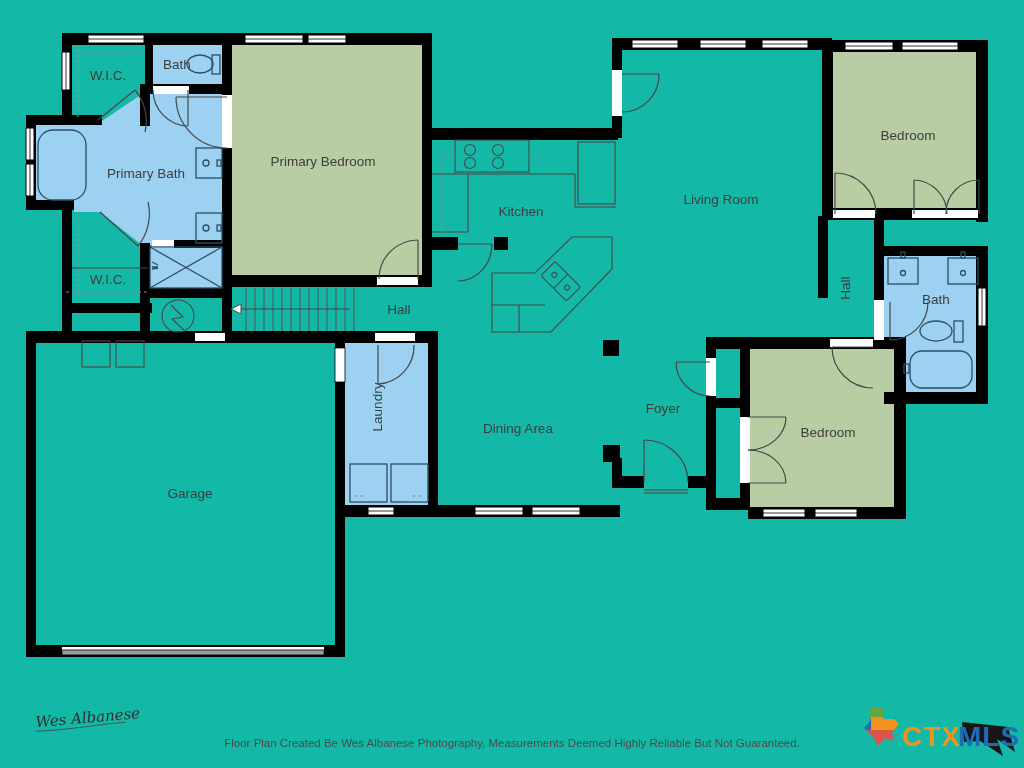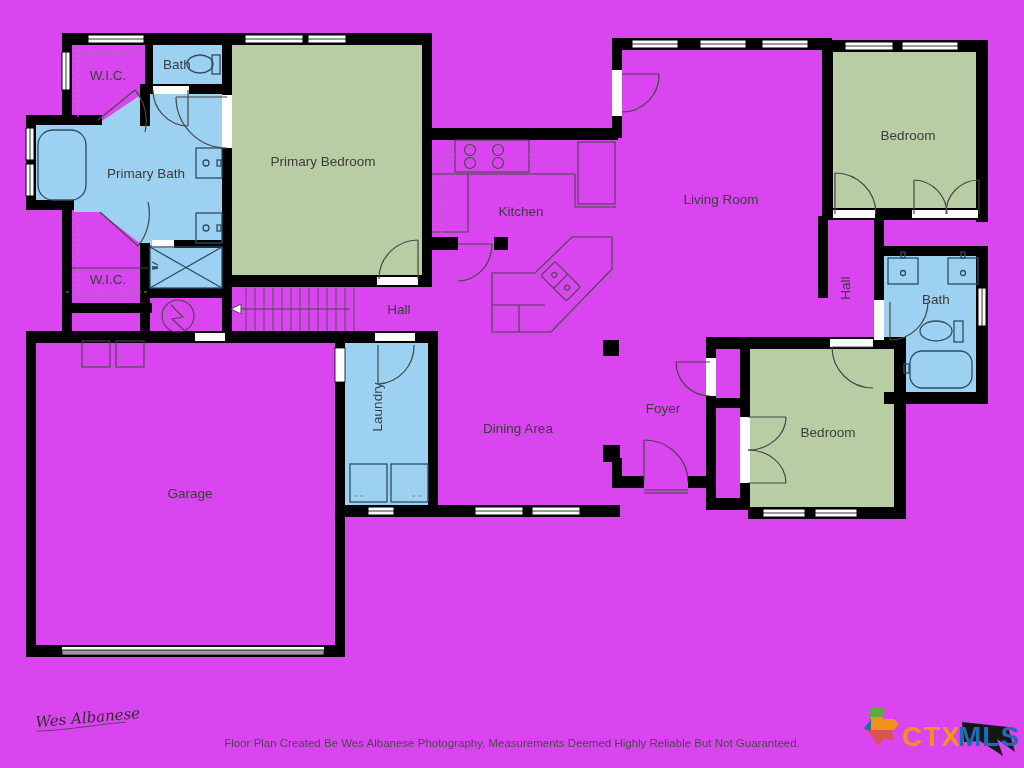--- a/index.html
+++ b/index.html
@@ -1,16 +1,16 @@
 <!DOCTYPE html>
 <html style="--bedroom_fill: #b8cda4; --bath_fill: #9cd1f1; --wall: #000000; --fixture_stroke: #2f4e63; --label_text: #3d3d3d; --footer_text: #4a4a4a; --logo_orange: #f2921d; --logo_blue: #1e6cb5; --logo_green: #62a744; --logo_red: #d9534a; --logo_black: #161616; --garage_door: #9c9c9c;"><head>
 <meta charset="utf-8">
 <style>
   html,body{margin:0;padding:0;background:#fff;}
-  .canvas{position:relative;width:1024px;height:768px;background:#d946ef;overflow:hidden;
+  .canvas{position:relative;width:1024px;height:768px;background:#14b8a6;overflow:hidden;
           font-family:"Liberation Sans",sans-serif;}
   svg{display:block}
   .wall{fill:var(--wall,#000);}
   .gap{fill:#fff;}
   .room-bed{fill:var(--bedroom_fill,#b8cda4);}
   .room-bath{fill:var(--bath_fill,#9cd1f1);}
   .lbl{font:13.5px "Liberation Sans",sans-serif;fill:var(--label_text,#3d3d3d);text-anchor:middle;}
   .door{stroke:#474747;stroke-width:1.2;fill:none;}
   .thin{stroke:#474747;stroke-width:1.1;fill:none;}
   .fix{stroke:var(--fixture_stroke,#2f4e63);stroke-width:1.3;fill:none;}

